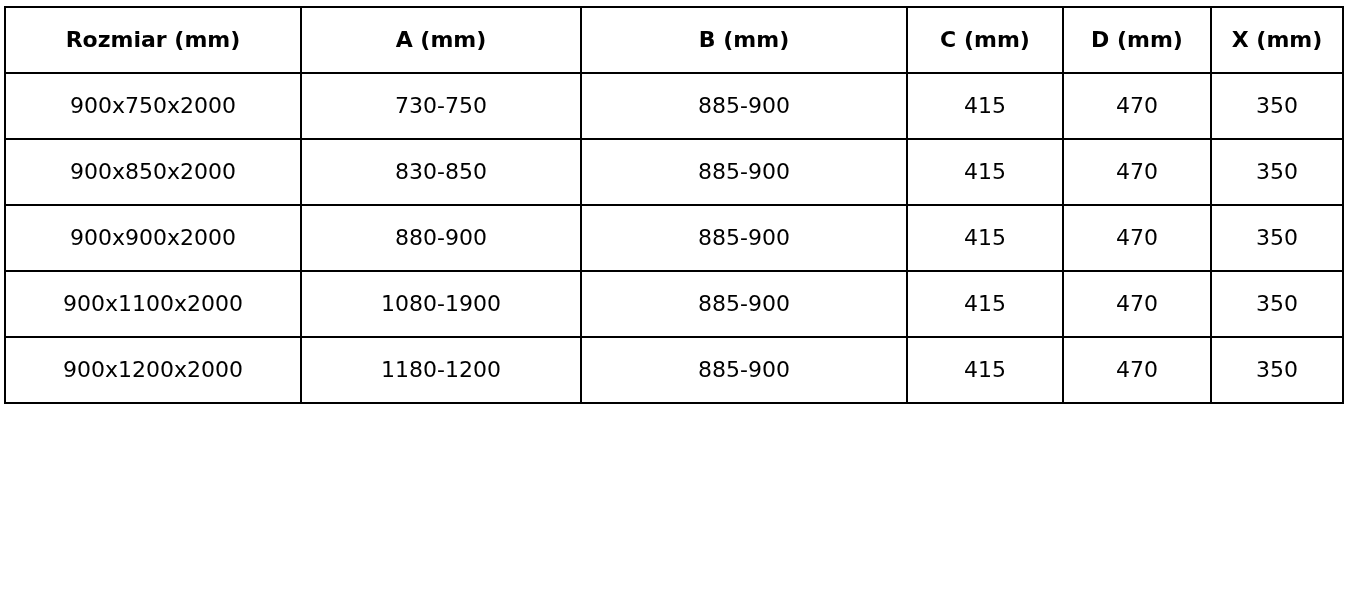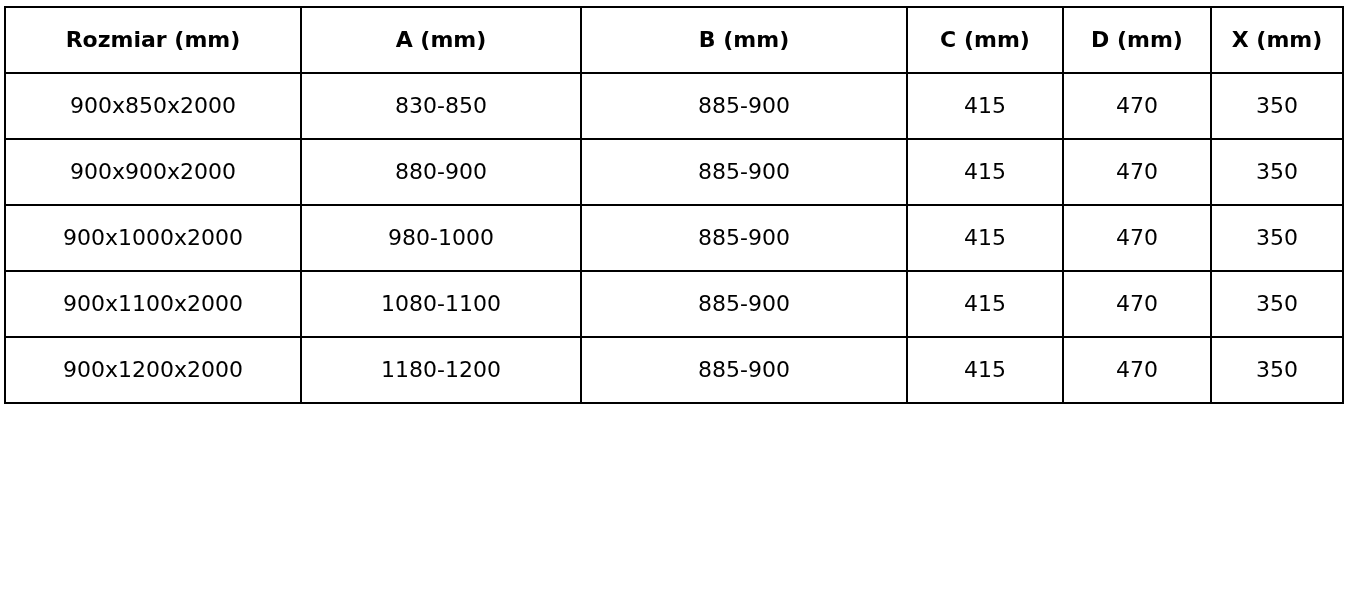--- a/index.html
+++ b/index.html
@@ -66,46 +66,46 @@
         <th>Rozmiar (mm)</th>
         <th>A (mm)</th>
         <th>B (mm)</th>
         <th>C (mm)</th>
         <th>D (mm)</th>
         <th>X (mm)</th>
       </tr>
     </thead>
     <tbody>
       <tr>
+        <td>900x750x2000</td>
+        <td>730-750</td>
+        <td>885-900</td>
+        <td>415</td>
+        <td>470</td>
+        <td>350</td>
+      </tr>
+      <tr>
         <td>900x850x2000</td>
         <td>830-850</td>
         <td>885-900</td>
         <td>415</td>
         <td>470</td>
         <td>350</td>
       </tr>
       <tr>
         <td>900x900x2000</td>
         <td>880-900</td>
         <td>885-900</td>
         <td>415</td>
         <td>470</td>
         <td>350</td>
       </tr>
       <tr>
-        <td>900x1000x2000</td>
-        <td>980-1000</td>
-        <td>885-900</td>
-        <td>415</td>
-        <td>470</td>
-        <td>350</td>
-      </tr>
-      <tr>
         <td>900x1100x2000</td>
-        <td>1080-1100</td>
+        <td>1080-1900</td>
         <td>885-900</td>
         <td>415</td>
         <td>470</td>
         <td>350</td>
       </tr>
       <tr>
         <td>900x1200x2000</td>
         <td>1180-1200</td>
         <td>885-900</td>
         <td>415</td>

